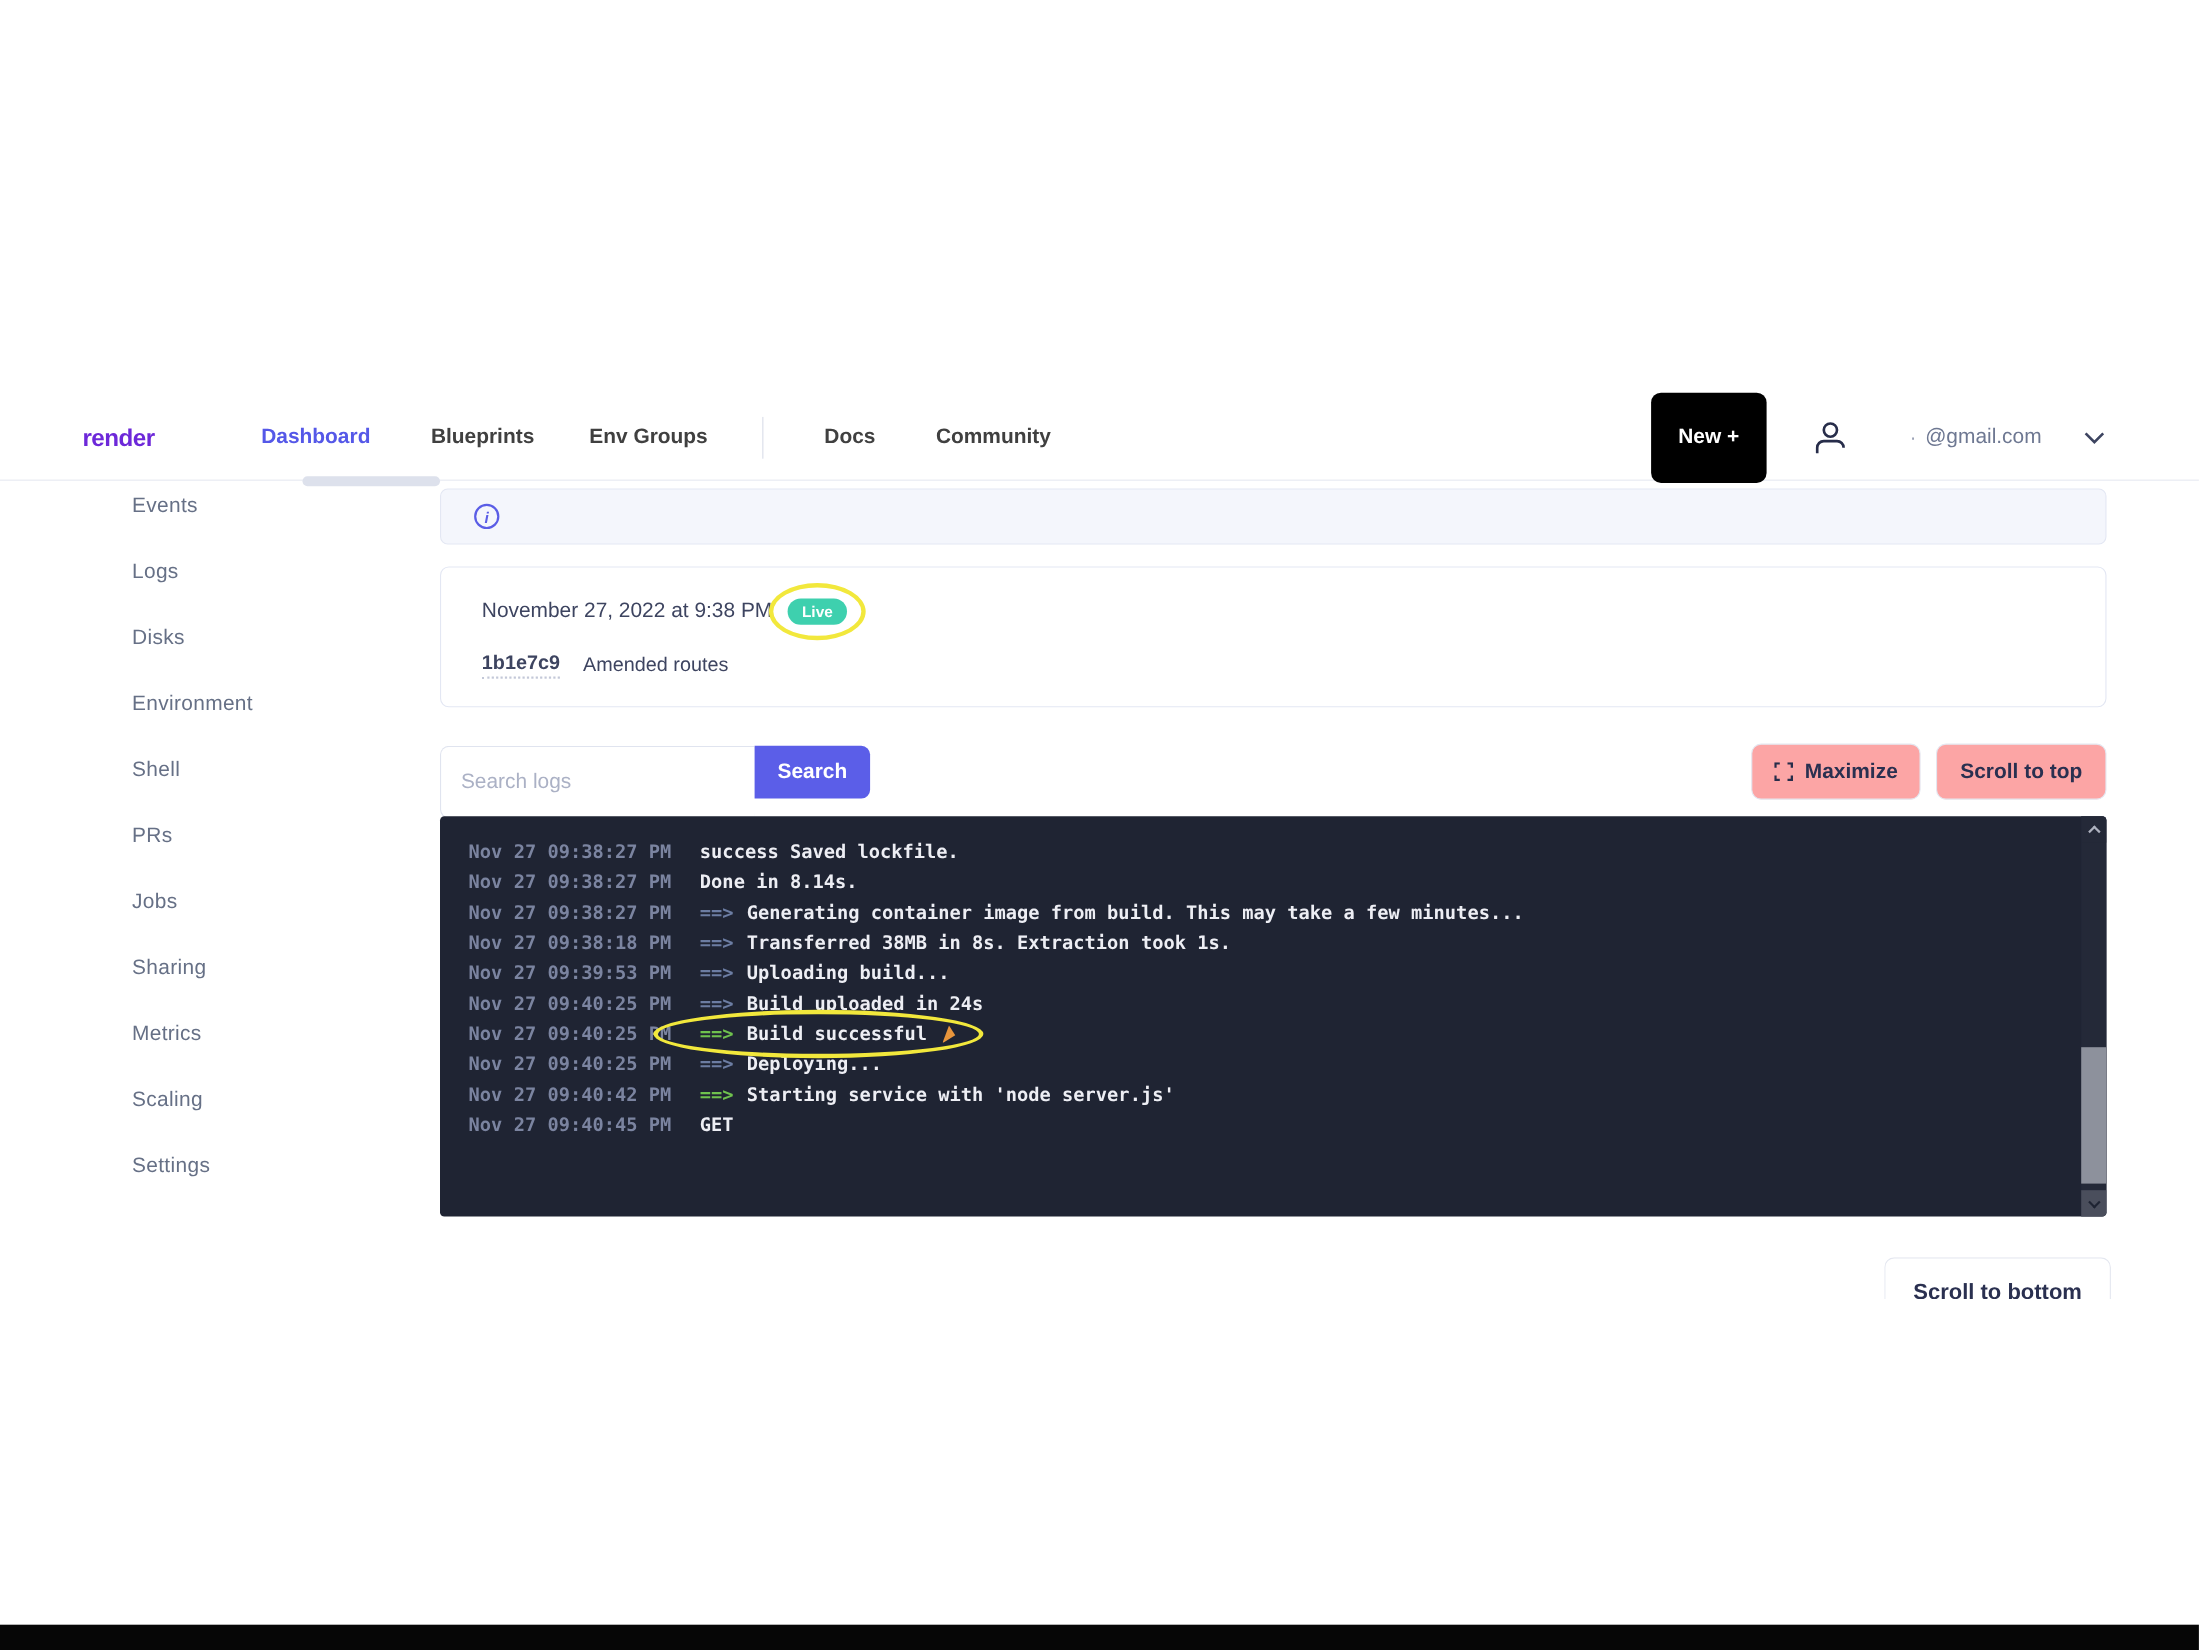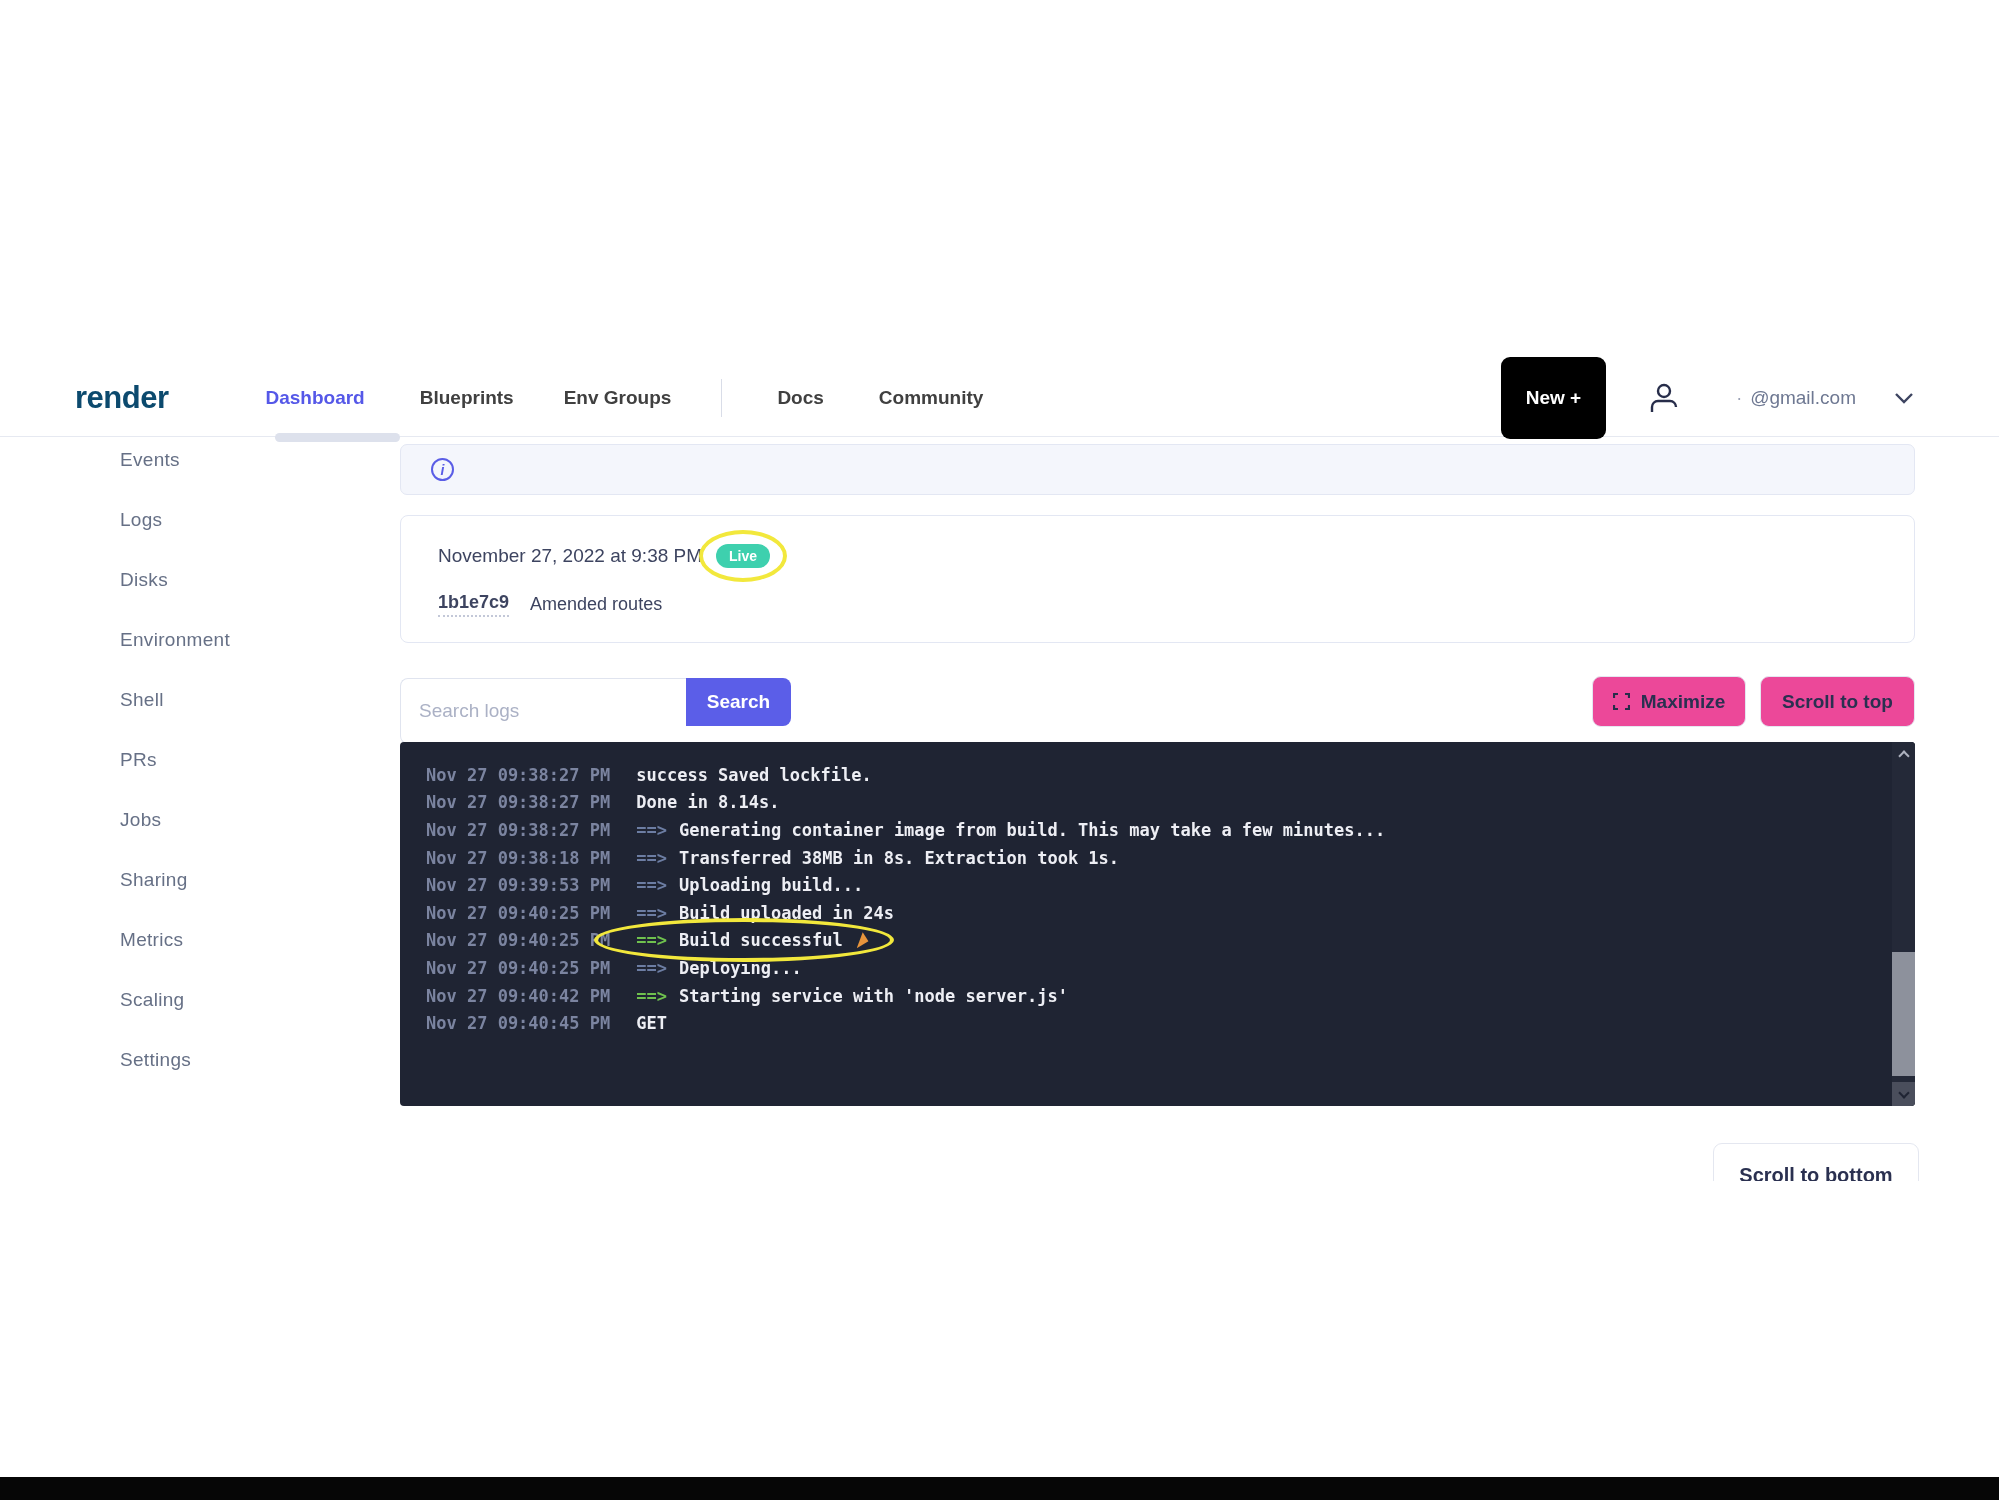--- a/index.html
+++ b/index.html
@@ -8,21 +8,21 @@
     width:1999px; height:1500px; position:relative; overflow:hidden;
     font-family:"Liberation Sans", sans-serif; color:#2a3050;
   }
 
   
   .navbar {
     position:absolute; left:0; top:360px; width:1999px; height:77px;
     background:#ffffff; border-bottom:1px solid #e6e9f1;
     display:flex; align-items:center; padding:0 85px 0 75px;
   }
-  .logo { font-size:31px; font-weight:800; color:#0c4a6e; letter-spacing:-0.5px; }
+  .logo { font-size:22px; font-weight:800; color:#6d28d9; letter-spacing:-0.5px; }
   .nav-link { font-size:19px; font-weight:600; color:#404040; text-decoration:none; cursor:pointer; }
   .nav-link.active { color:#5558e8; }
   .nav-ml-logo { margin-left:97px; }
   .nav-ml { margin-left:55px; }
   .nav-ml-sm { margin-left:50px; }
   .nav-divider { width:1px; height:38px; background:#d9dde8; margin-left:50px; }
   .nav-right { margin-left:auto; display:flex; align-items:center; }
   .new-btn {
     background:#000000; color:#ffffff; font-size:19px; font-weight:600;
     border:none; border-radius:9px; padding:30px 25px; cursor:pointer;
@@ -84,21 +84,21 @@
     width:286px; height:66px; border:1px solid #e0e4ef; border-right:none;
     border-radius:8px 0 0 8px; padding:0 18px; font-size:19px; color:#ec4899;
     font-family:"Liberation Sans", sans-serif; outline:none; background:#ffffff;
   }
   .search-input::placeholder { color:#abb1c5; }
   .search-btn {
     width:105px; height:48px; background:#5b5ee8; color:#ffffff;
     font-size:19px; font-weight:600; border:none; border-radius:0 8px 8px 0; cursor:pointer;
   }
   .ghost-btn {
-    position:absolute; top:676px; height:51px; background:#ec4899;
+    position:absolute; top:676px; height:51px; background:#fca5a5;
     border:1px solid #e4e7f0; border-radius:9px; font-size:19px; font-weight:700;
     color:#2a3050; cursor:pointer; display:flex; align-items:center; justify-content:center; gap:11px;
     font-family:"Liberation Sans", sans-serif;
   }
   .maximize-btn { left:1592px; width:154px; }
   .scrolltop-btn { left:1760px; width:155px; }
 
   
   .terminal {
     position:absolute; left:400px; top:742px; width:1515px; height:364px;

